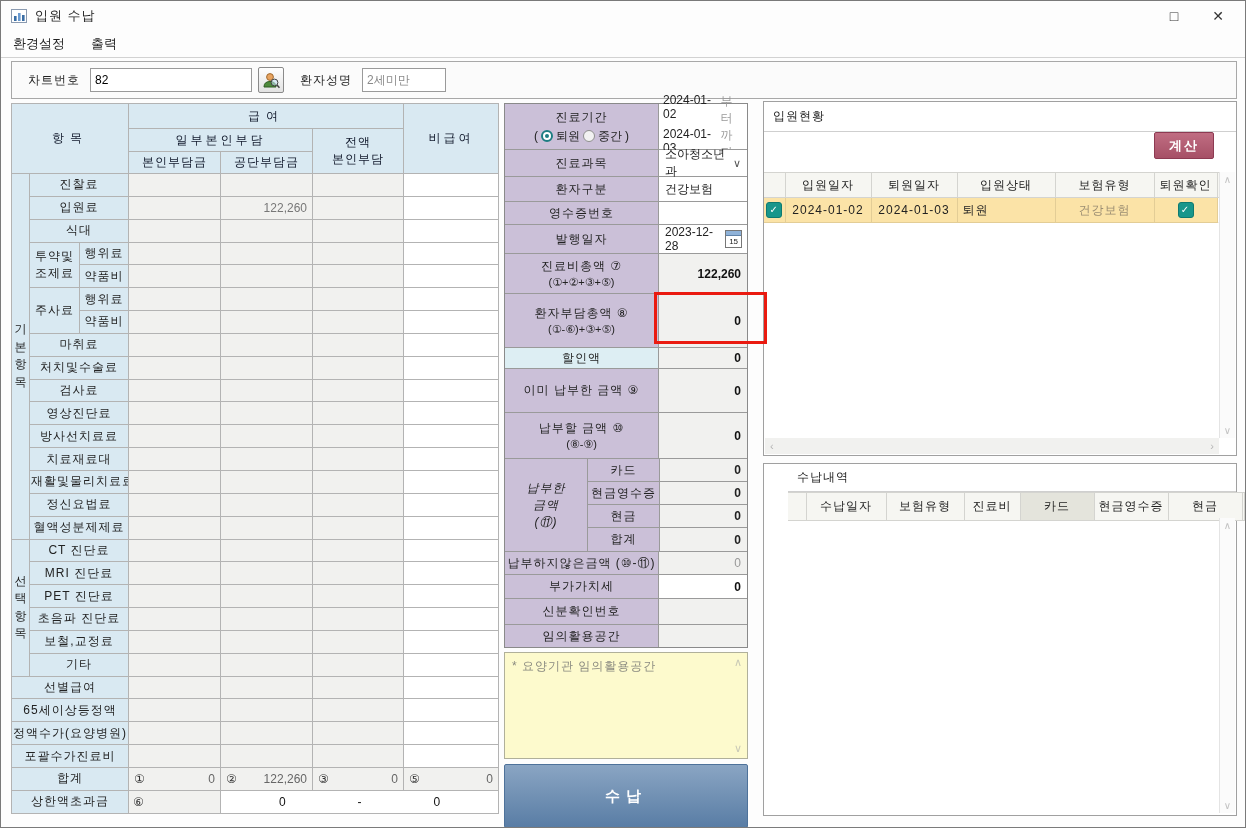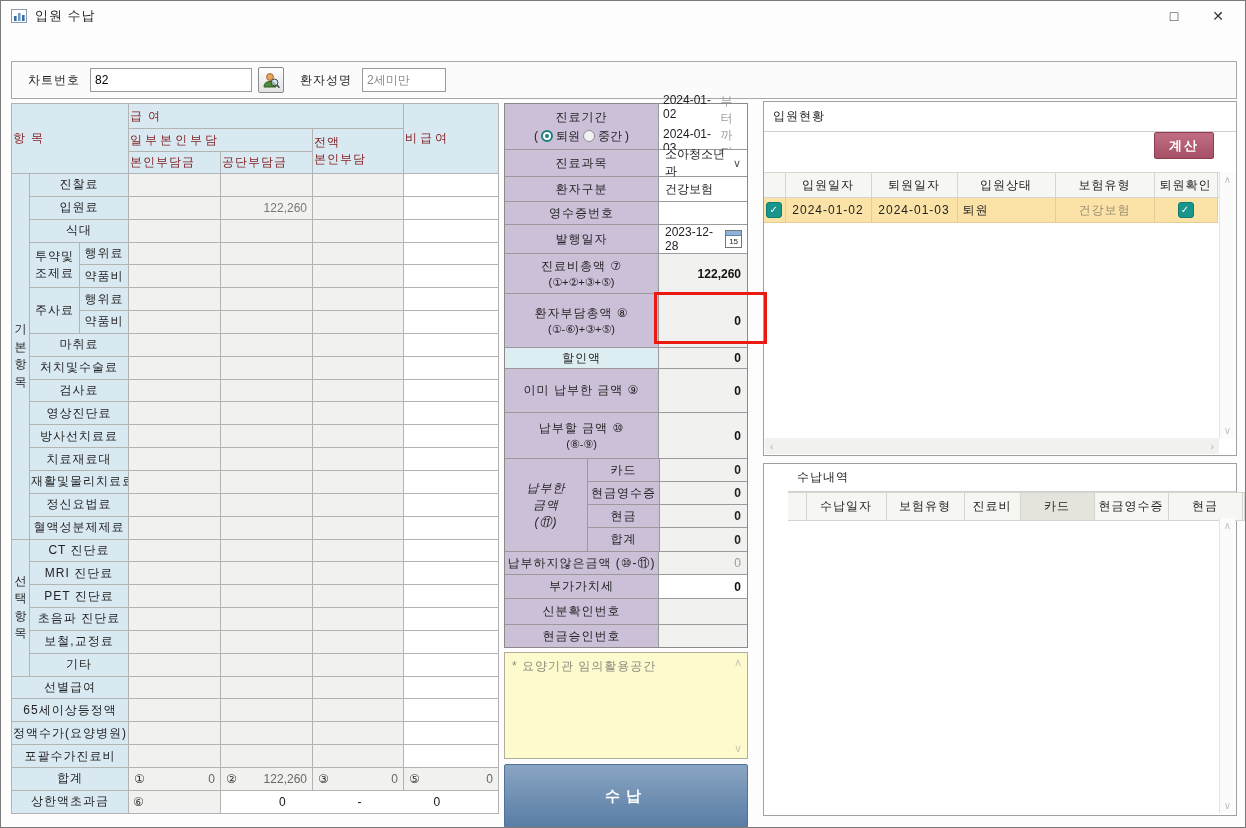--- a/index.html
+++ b/index.html
@@ -15,21 +15,21 @@
   .topform{position:absolute;left:10px;top:60px;width:1224px;height:36px;border:1px solid #a8a8a8;background:#fbfbfb;display:flex;align-items:center;}
   .topform label{margin-left:16px;letter-spacing:1px;}
   .tf-input{height:22px;border:1px solid #9a9a9a;background:#fff;padding:0 4px;font-size:12px;font-family:inherit;}
   #chart-input{width:152px;margin-left:10px;}
   #pname-input{width:74px;margin-left:10px;color:#8a8a8a;}
   .icon-btn{width:24px;height:24px;margin-left:6px;border:1px solid #8a8a8a;background:linear-gradient(#fefefe,#e2e2e2);display:flex;align-items:center;justify-content:center;border-radius:2px;}
 
   
   #fee-table{position:absolute;left:10px;top:102px;width:487px;border-collapse:collapse;table-layout:fixed;}
   #fee-table td{border:1px solid #b3b3b3;overflow:hidden;white-space:nowrap;}
-  #fee-table thead td{background:var(--blue);letter-spacing:3px;color:#7f1d1d;}
+  #fee-table thead td{background:var(--blue);text-align:center;letter-spacing:3px;color:#0f172a;}
   .hd1{height:25px}.hd2{height:23px}.hd3{height:22px}
   #fee-table tbody tr{height:22.85px;}
   td.lbl{background:var(--blue);text-align:center;letter-spacing:1px;}
   td.vstrip{background:var(--blue);text-align:center;line-height:1.45;vertical-align:middle;}
   td.cell{background:var(--gray-cell);text-align:right;padding-right:5px;color:#777;}
   td.cell.white{background:#fff;}
   td.sumcell{background:var(--gray-cell);color:#666;}
   td.sumcell .mk{float:left;padding-left:4px;color:#333;}
   td.sumcell{text-align:right;padding-right:5px;}
   td.capmark{background:var(--gray-cell);padding-left:4px;color:#333;}
@@ -102,20 +102,24 @@
       <rect x="7" y="4" width="2.6" height="8" fill="#6a9ad0"></rect>
       <rect x="11" y="6" width="2.6" height="6" fill="#3a6ea5"></rect>
     </svg>
     <span class="app-title">입원 수납</span>
     <div class="win-controls">
       <span>□</span>
       <span>✕</span>
     </div>
   </div>
 
+  <div class="menubar">
+    <span>환경설정</span>
+    <span>출력</span>
+  </div>
 
   <div class="topform">
     <label>차트번호</label>
     <input id="chart-input" class="tf-input" value="82" style="">
     <span class="icon-btn">
       <svg width="18" height="18">
         <circle cx="8" cy="6" r="3.4" fill="#e8a35f" stroke="#a06a30"></circle>
         <path d="M2 16 Q2 10.5 8 10.5 Q14 10.5 14 16 Z" fill="#4e8a3c" stroke="#2f5d22"></path>
         <circle cx="12.5" cy="11.5" r="3.4" fill="rgba(200,230,250,0.55)" stroke="#444"></circle>
         <line x1="15" y1="14" x2="17.5" y2="16.8" stroke="#444" stroke-width="1.6"></line>
@@ -478,21 +482,21 @@
         <div class="mlab">부가가치세</div>
         <div class="mval num">0</div>
       </div>
 
       <div class="mrow" style="height:25px">
         <div class="mlab">신분확인번호</div>
         <div class="mval gray"></div>
       </div>
 
       <div class="mrow" style="height:22px">
-        <div class="mlab">현금승인번호</div>
+        <div class="mlab">임의활용공간</div>
         <div class="mval gray"></div>
       </div>
     </div>
 
     <div id="note-box">
       <span>* 요양기관 임의활용공간</span>
       <span class="sarrow" style="top:3px">∧</span>
       <span class="sarrow" style="bottom:3px">∨</span>
     </div>
 

